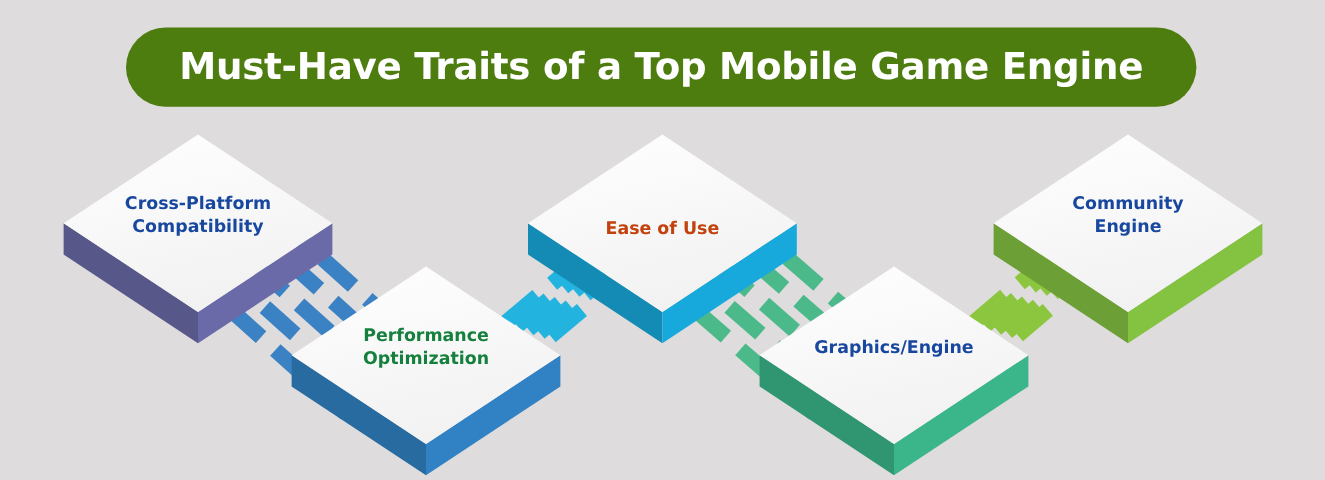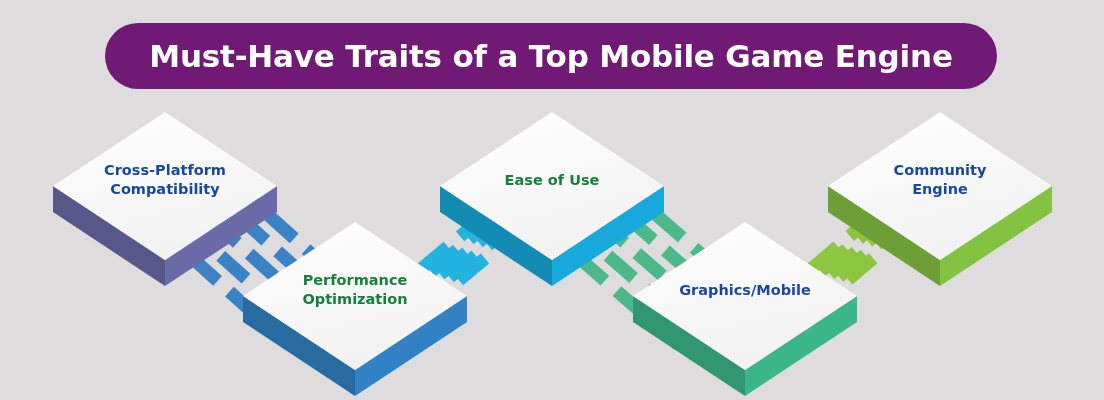--- a/index.html
+++ b/index.html
@@ -24,21 +24,21 @@
     background: #dedcdc;
   }
 
   
   .title-banner {
     position: absolute;
     left: 105px;
     top: 23px;
     width: 892px;
     height: 66px;
-    background: #701a75;
+    background: #4d7c0f;
     border-radius: 33px;
     display: flex;
     align-items: center;
     justify-content: center;
     z-index: 40;
   }
   .title-text {
     color: #ffffff;
     font-size: 31px;
     font-weight: bold;
@@ -235,20 +235,20 @@
             <path d="M940,112 L1052,186 L940,260 L828,186 Z" fill="url(#topShade)"></path>
           </g>
         </g>
     </svg>
 
     <div id="label-layer">
         <div class="node-label" style="color: rgb(23, 71, 158); left: 55px; width: 220px; top: 161px;">Cross-Platform
 Compatibility</div>
         <div class="node-label" style="color: #15803d; left: 245px; width: 220px; top: 271px;">Performance
 Optimization</div>
-        <div class="node-label" style="color: #15803d; left: 442px; width: 220px; top: 171px;">Ease of Use</div>
-        <div class="node-label" style="color: rgb(23, 71, 158); left: 635px; width: 220px; top: 280.5px;">Graphics/Mobile</div>
+        <div class="node-label" style="color: #c2410c; left: 442px; width: 220px; top: 182px;">Ease of Use</div>
+        <div class="node-label" style="color: rgb(23, 71, 158); left: 635px; width: 220px; top: 280.5px;">Graphics/Engine</div>
         <div class="node-label" style="color: rgb(23, 71, 158); left: 830px; width: 220px; top: 161px;">Community
 Engine</div>
       </div>
   </div>
 
 </div>
 
 </body></html>

